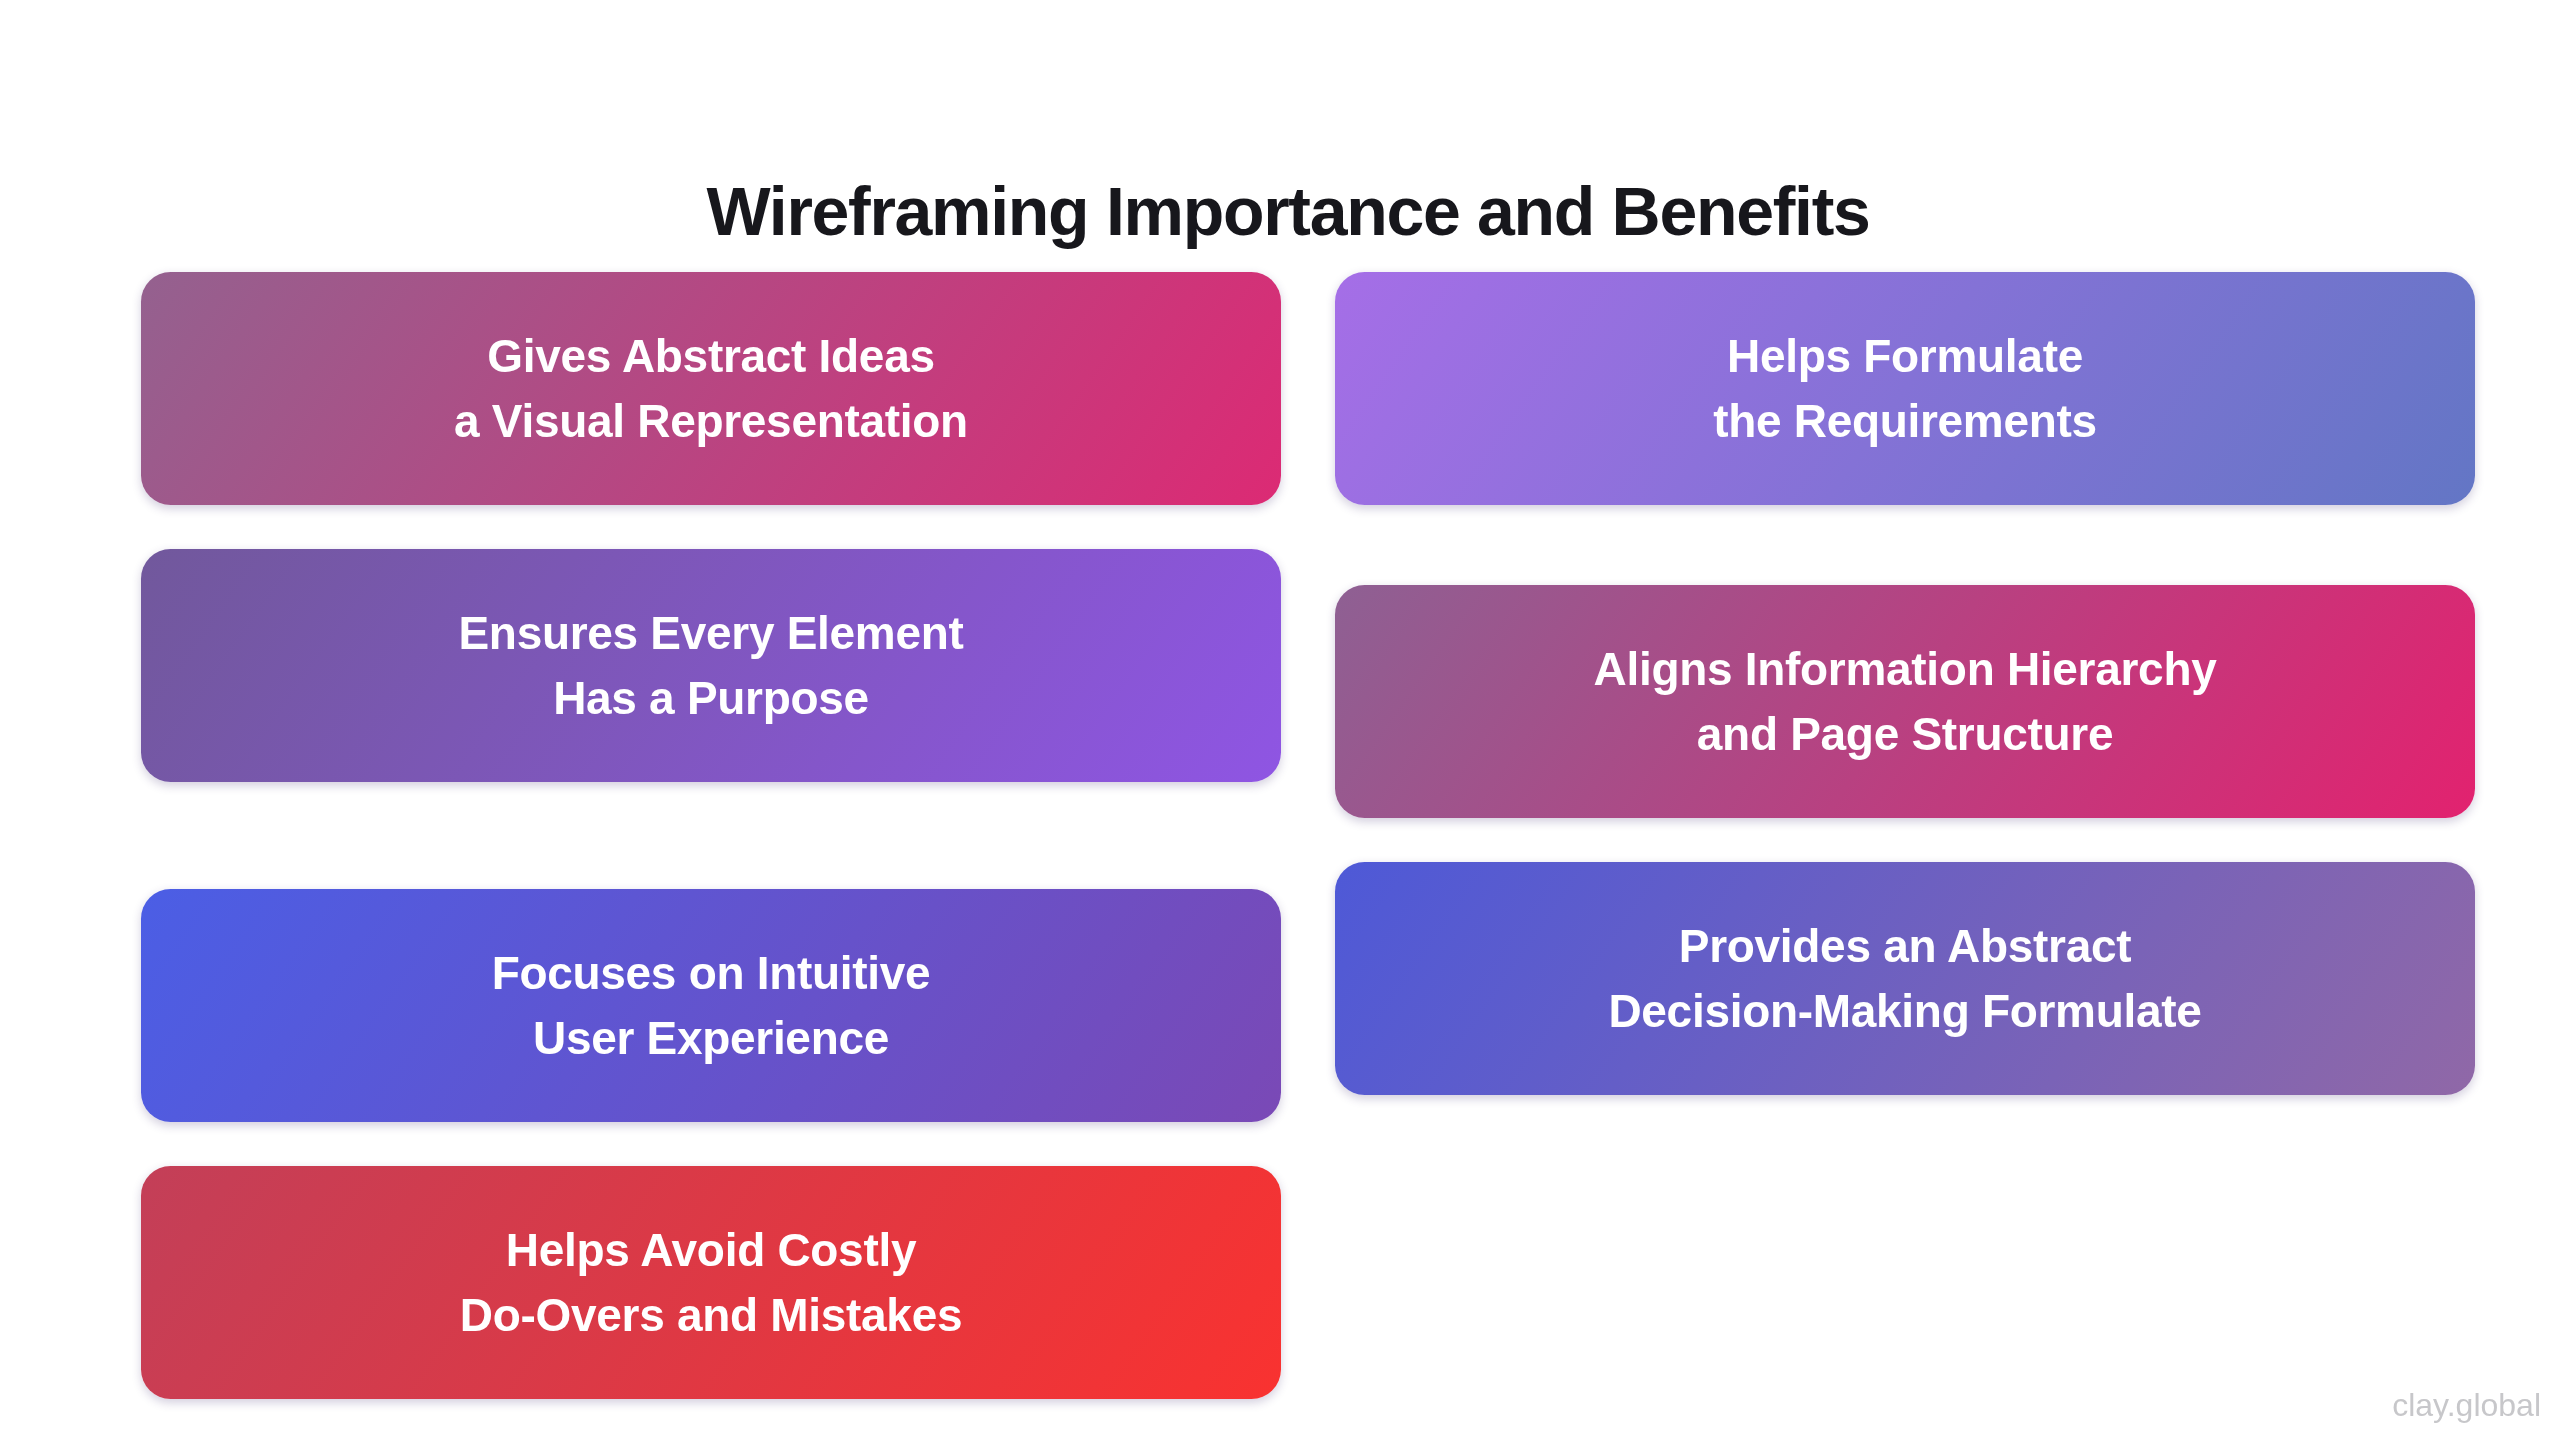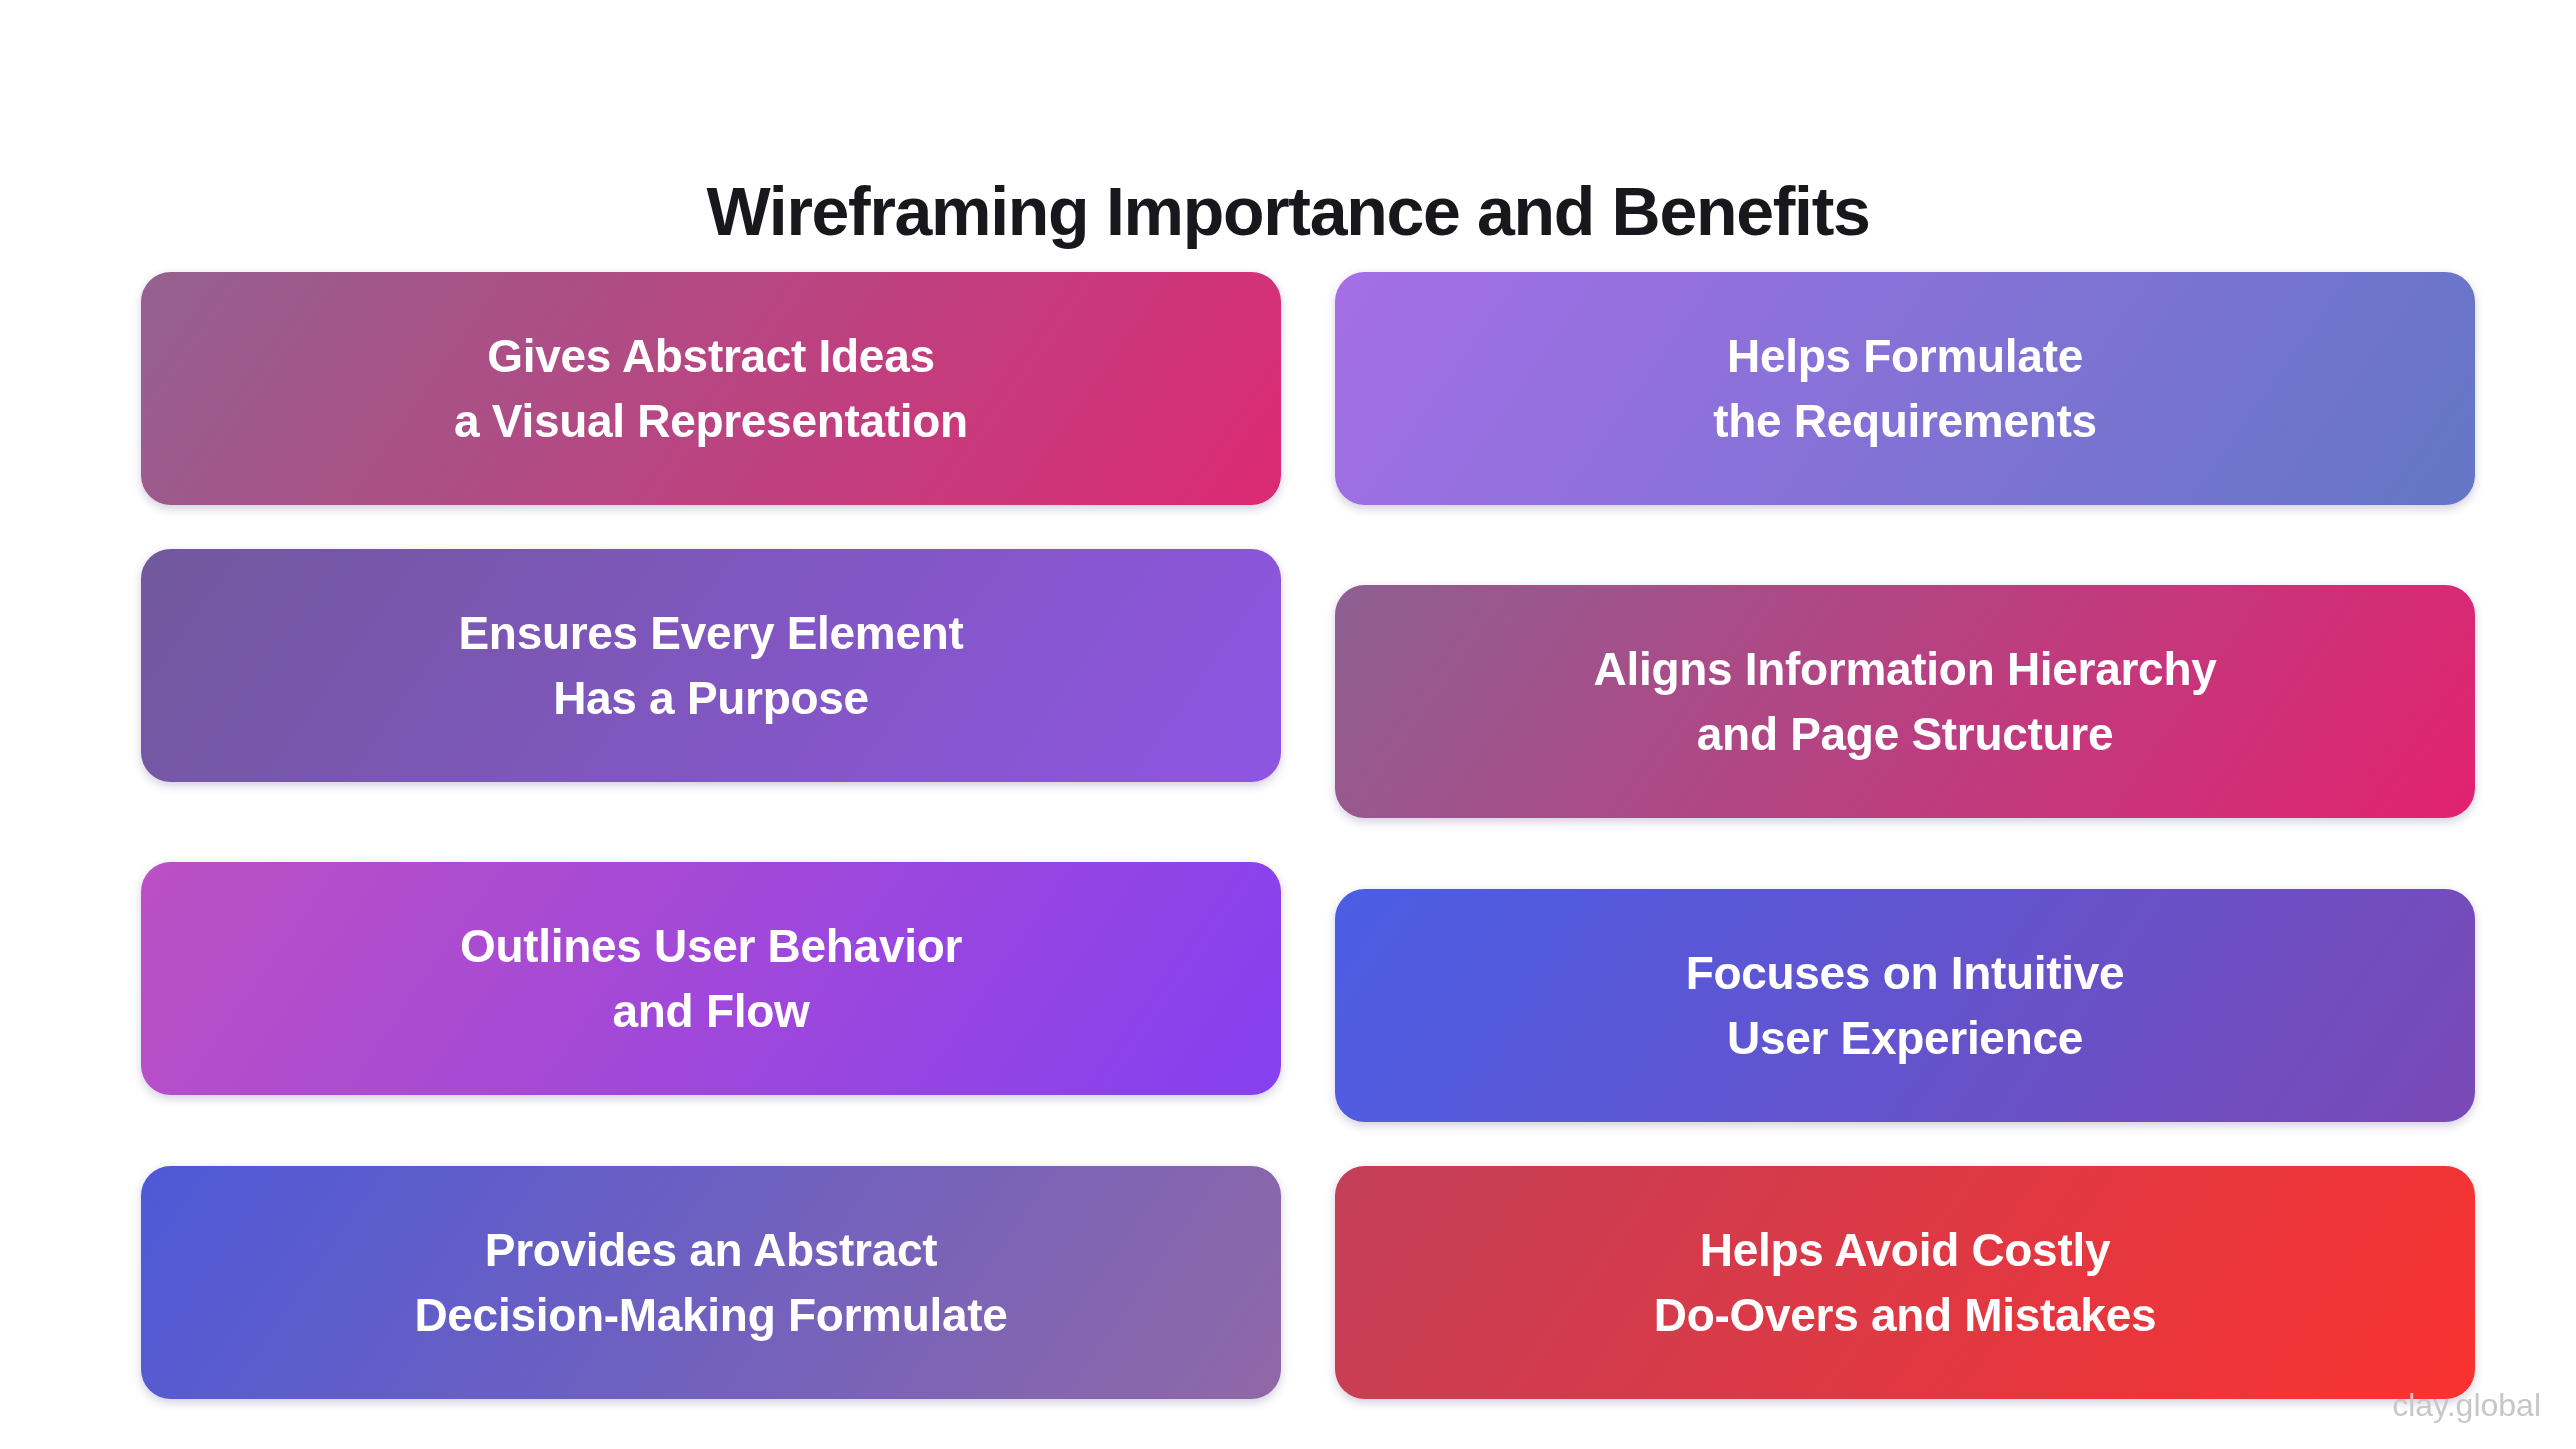--- a/index.html
+++ b/index.html
@@ -89,24 +89,20 @@
     <div class="card" style="background: linear-gradient(125deg, rgb(113, 88, 156), rgb(143, 85, 227));">
       <span>Ensures Every Element</span>
       <span>Has a Purpose</span>
     </div>
 
     <div class="card" style="background: linear-gradient(125deg, rgb(142, 96, 147), rgb(226, 34, 111)); margin-top: 36px;">
       <span>Aligns Information Hierarchy</span>
       <span>and Page Structure</span>
     </div>
 
-    <div class="card" style="background: linear-gradient(125deg, rgb(188, 80, 195), rgb(133, 64, 240));">
-      <span>Outlines User Behavior</span>
-      <span>and Flow</span>
-    </div>
 
     <div class="card" style="background: linear-gradient(125deg, rgb(75, 94, 229), rgb(122, 73, 182)); margin-top: 27px;">
       <span>Focuses on Intuitive</span>
       <span>User Experience</span>
     </div>
 
     <div class="card" style="background: linear-gradient(125deg, rgb(78, 89, 215), rgb(144, 104, 167));">
       <span>Provides an Abstract</span>
       <span>Decision-Making Formulate</span>
     </div>

